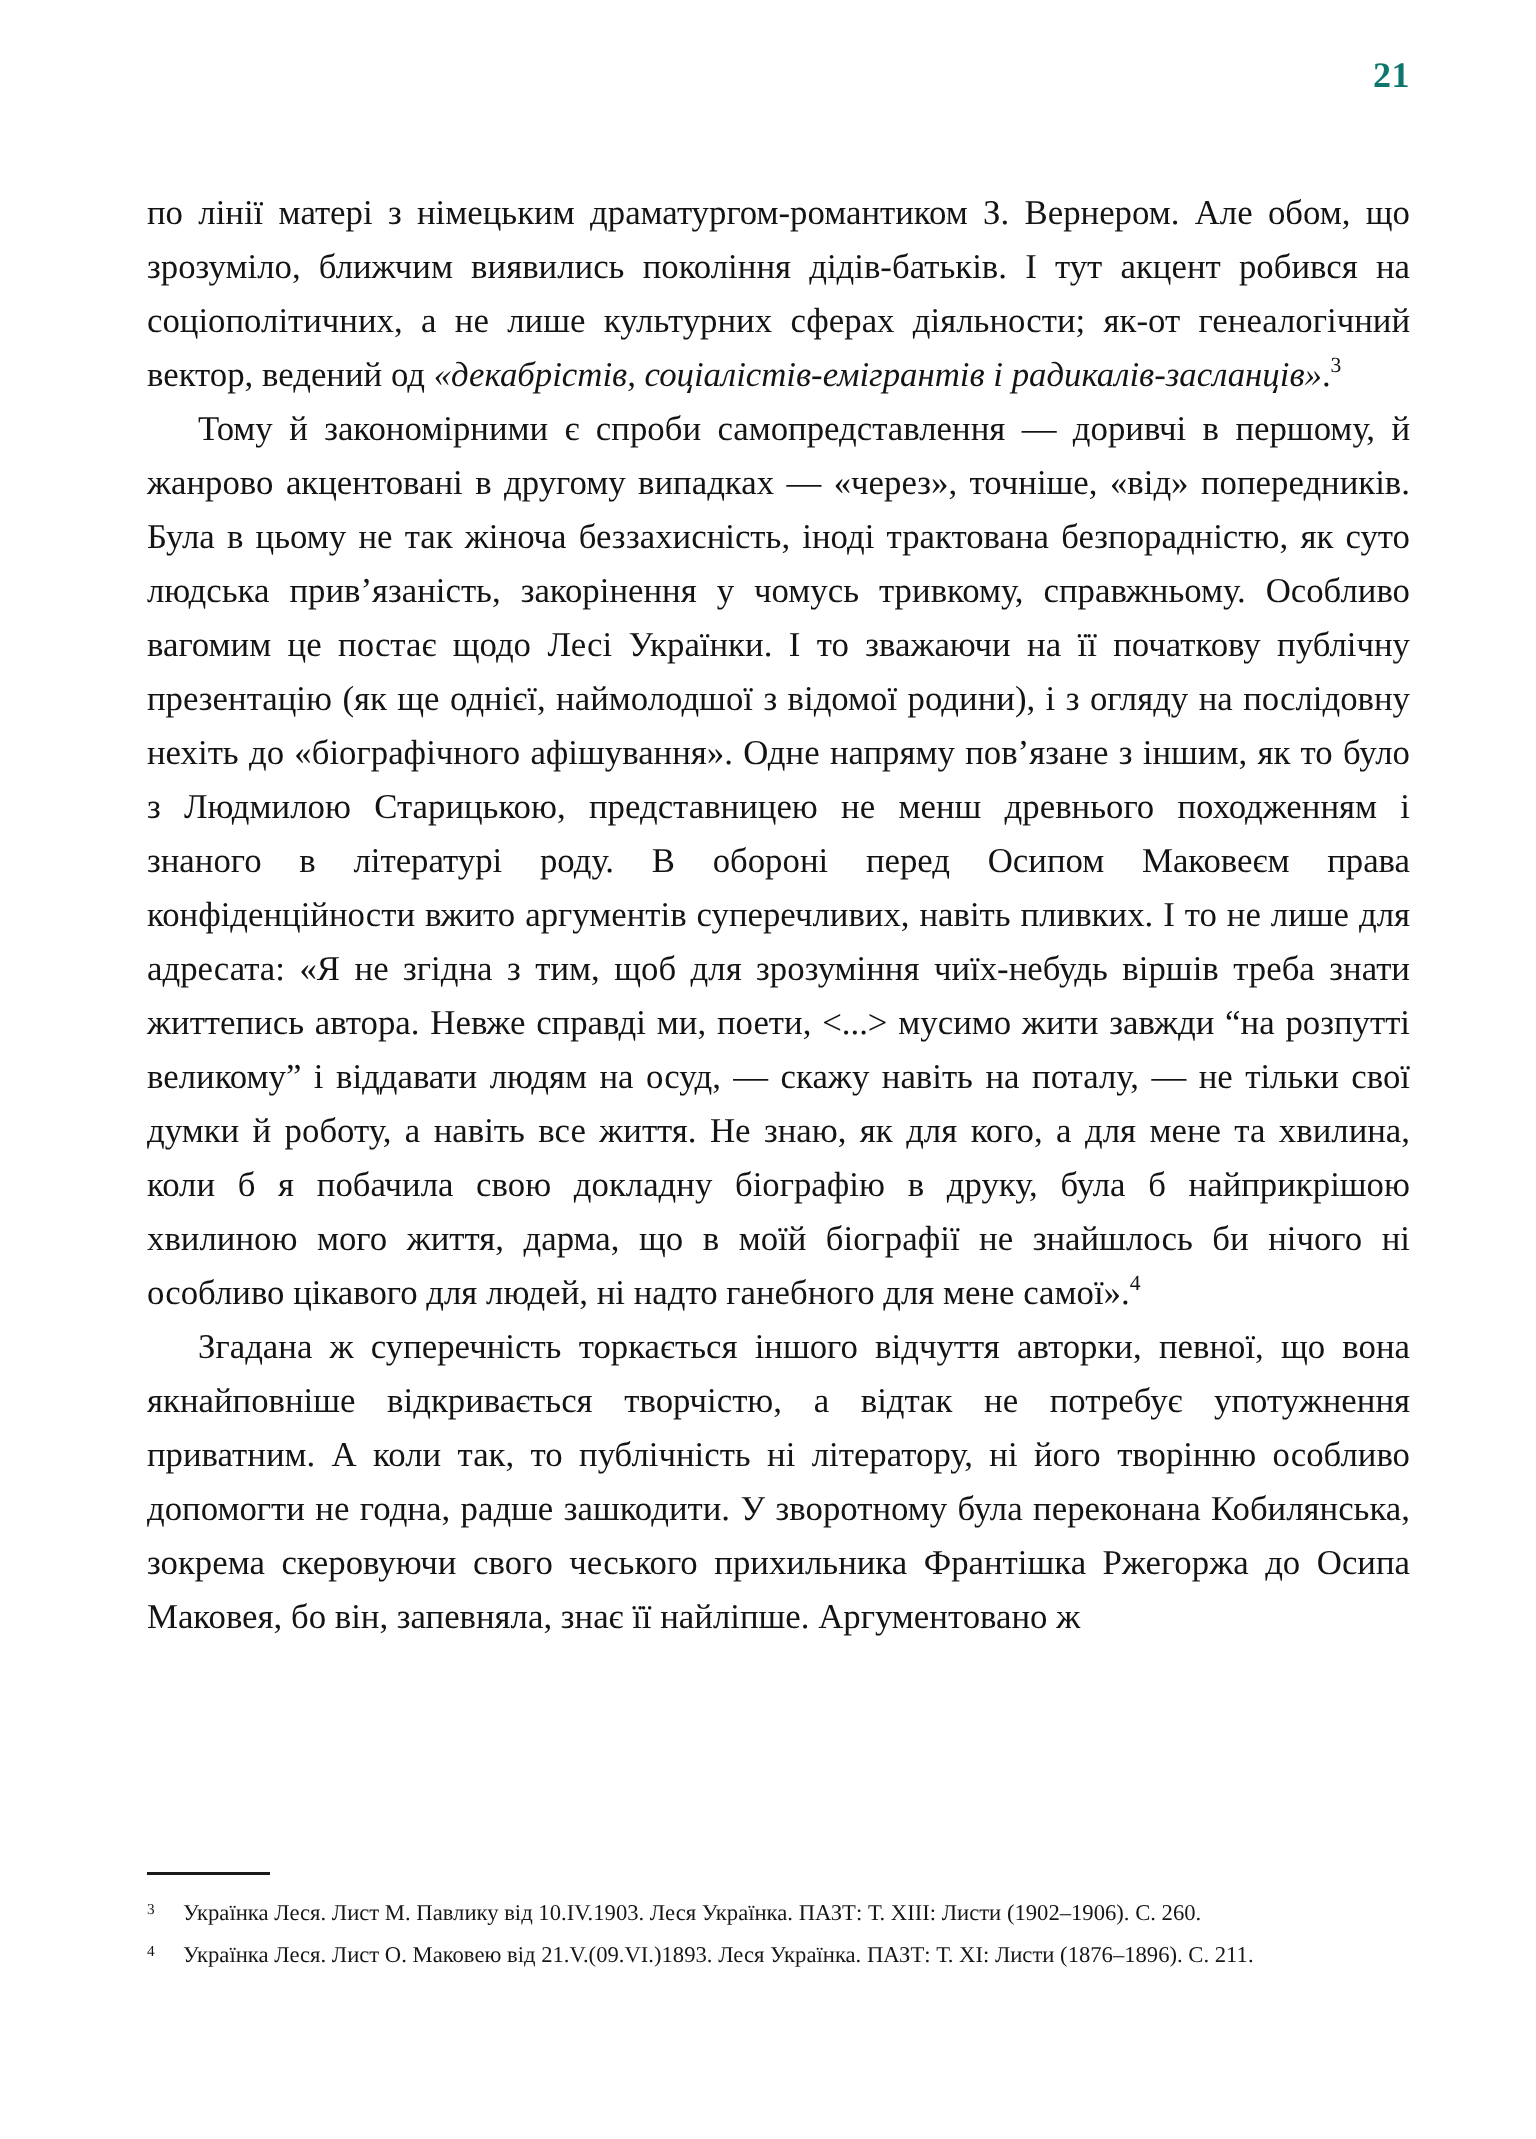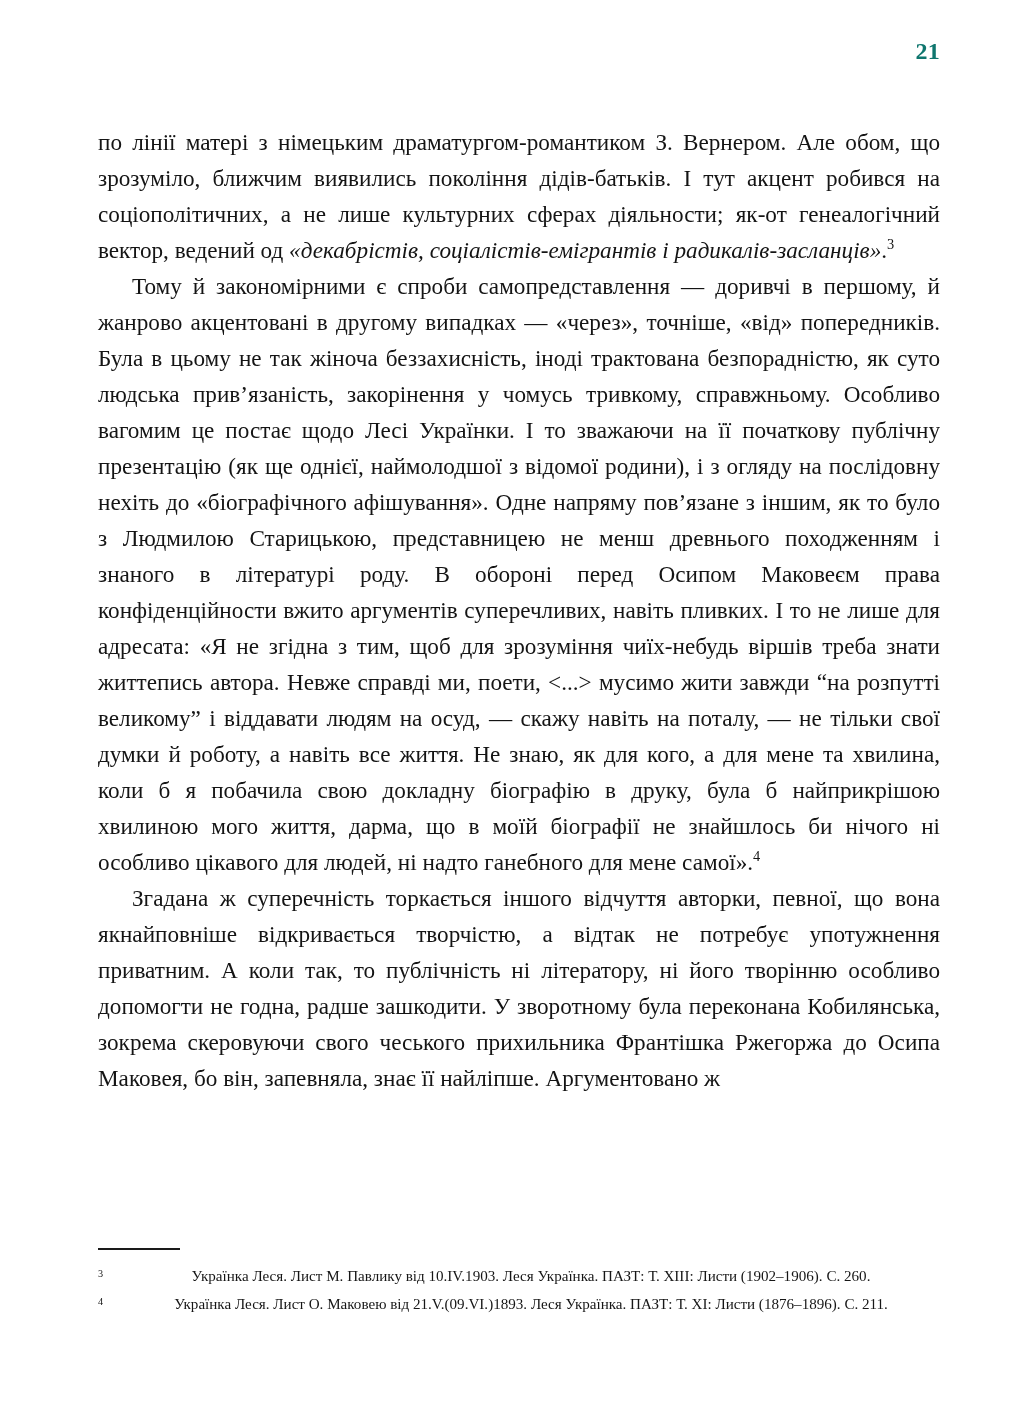--- a/index.html
+++ b/index.html
@@ -102,21 +102,21 @@
     flex: 0 0 24px;
     font-size: 10.2px;
     vertical-align: super;
     line-height: 20px;
     padding-top: 0px;
     color: #161616;
   }
 
   .fn-text {
     flex: 1 1 auto;
-    text-align: center;
+    text-align: left;
   }
 </style>
 </head>
 <body>
 
 <div class="page">
 
   <div class="folio">21</div>
 
   <div class="textblock">

